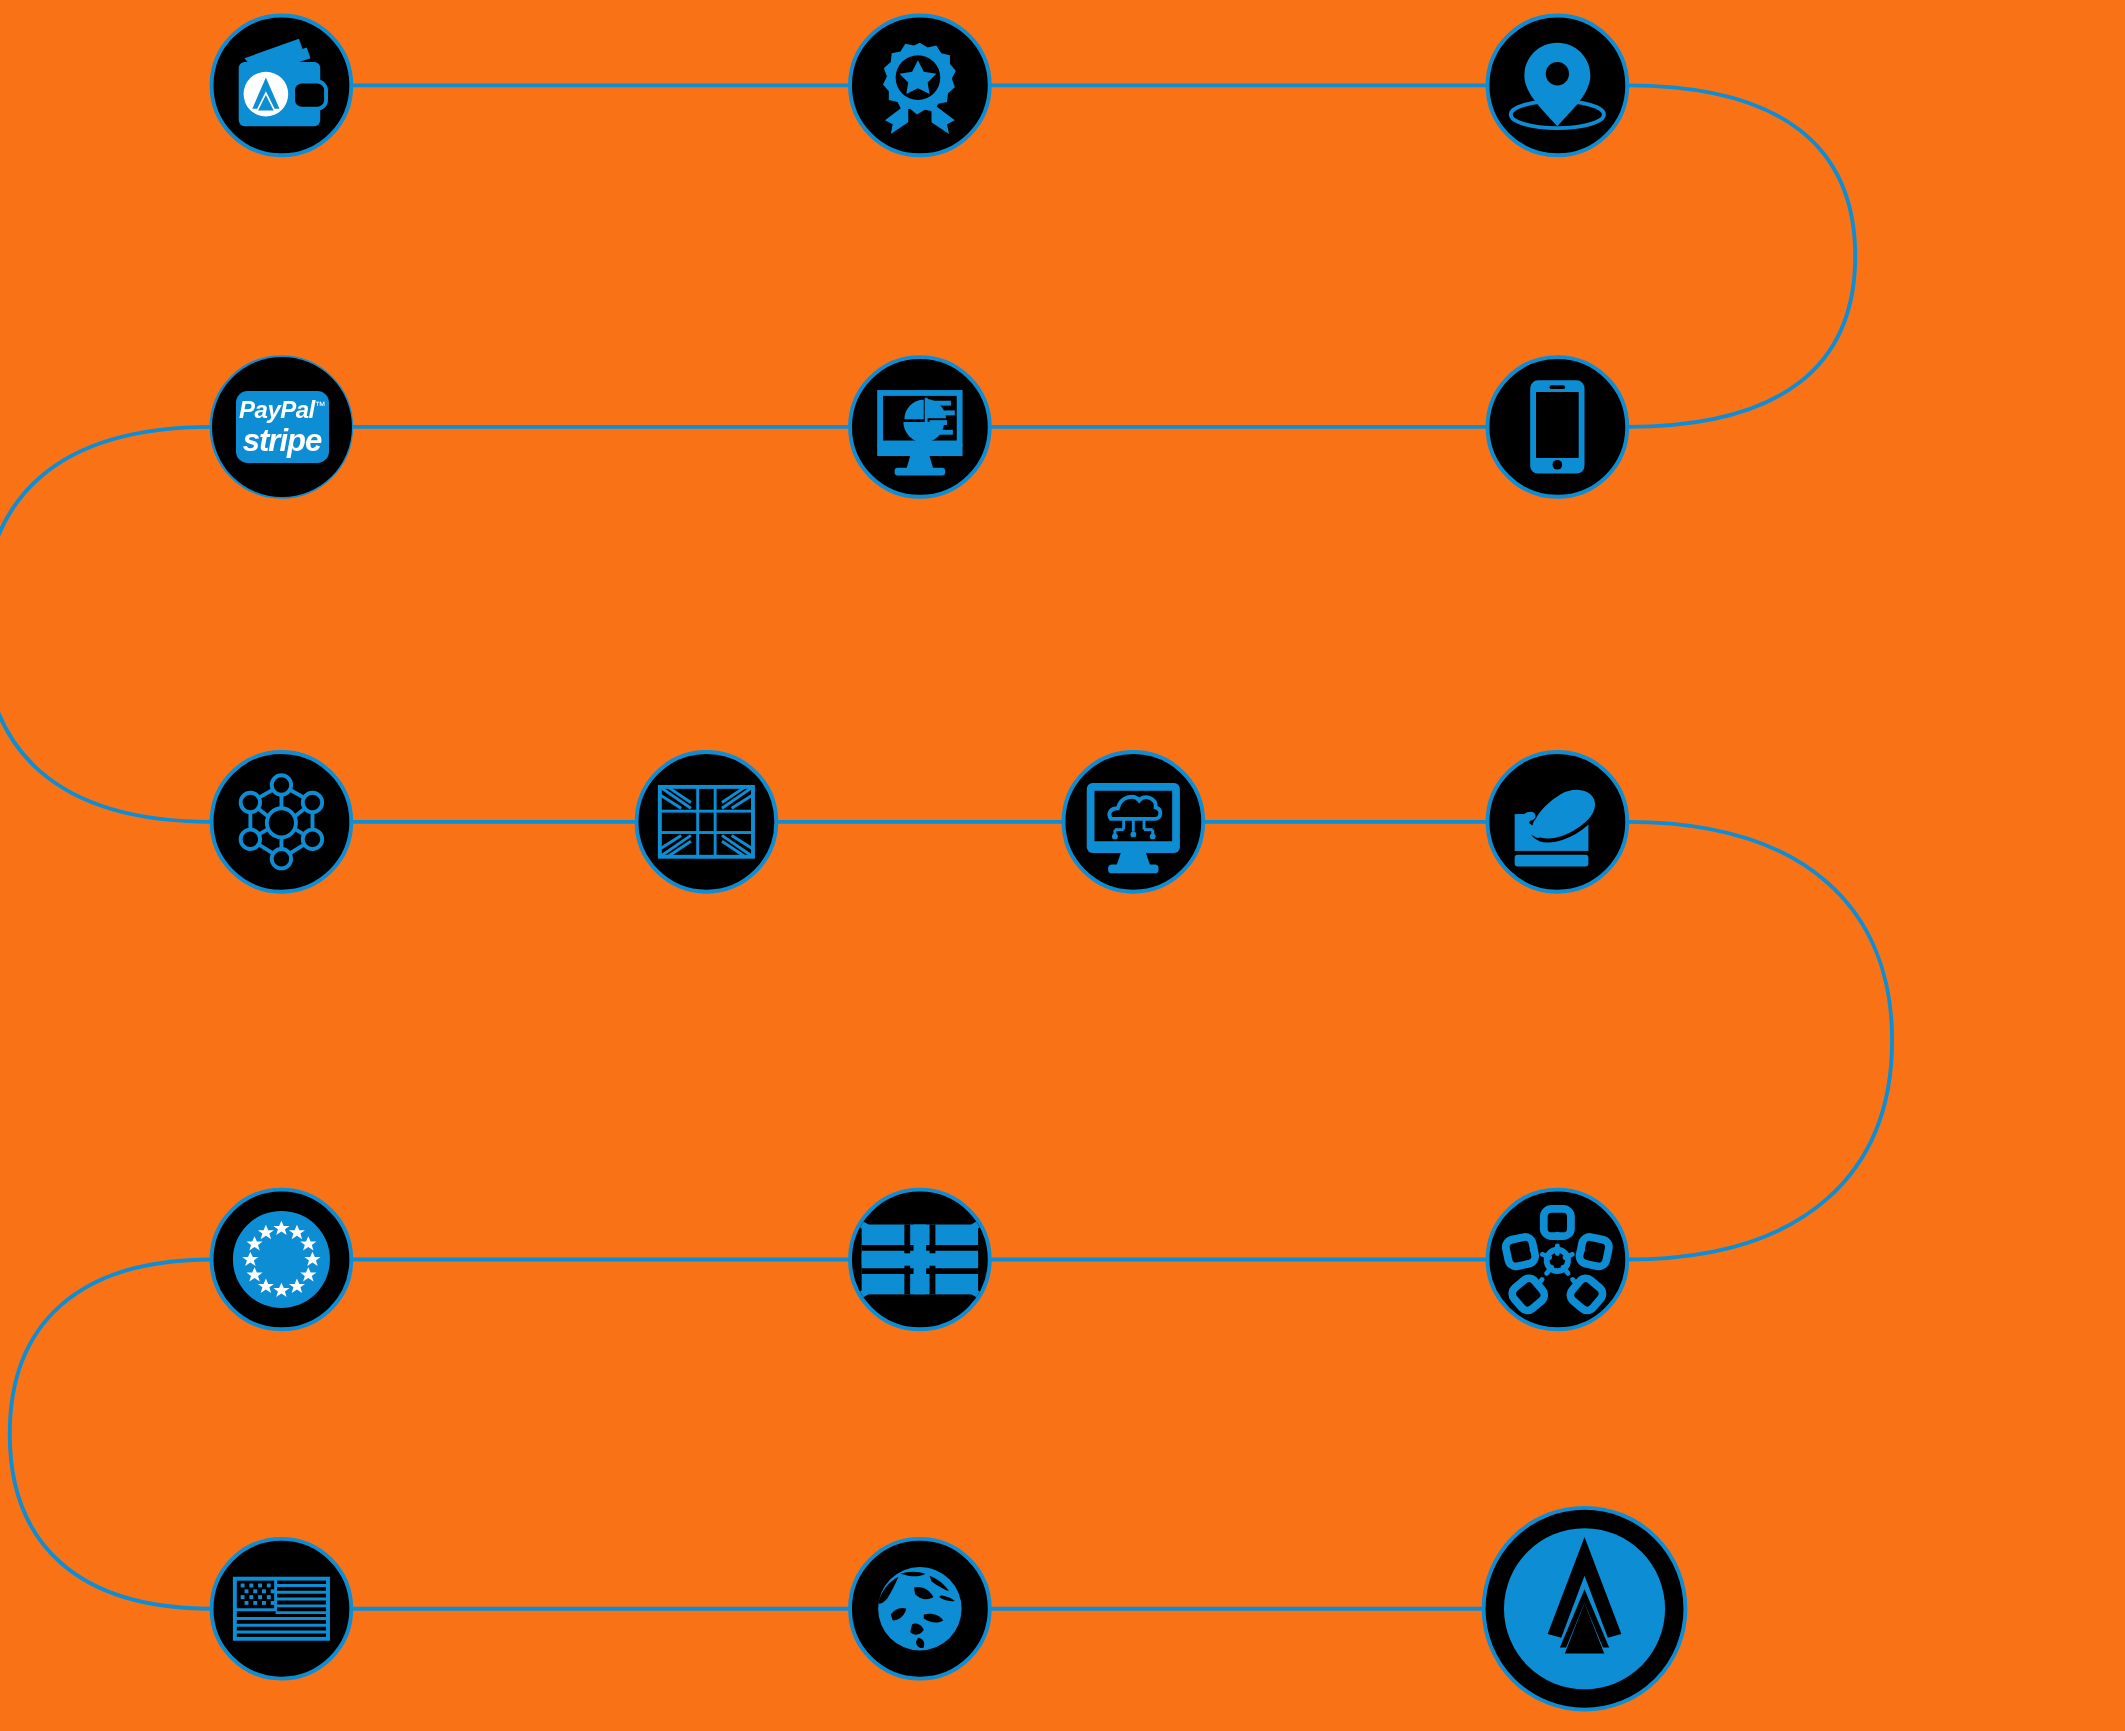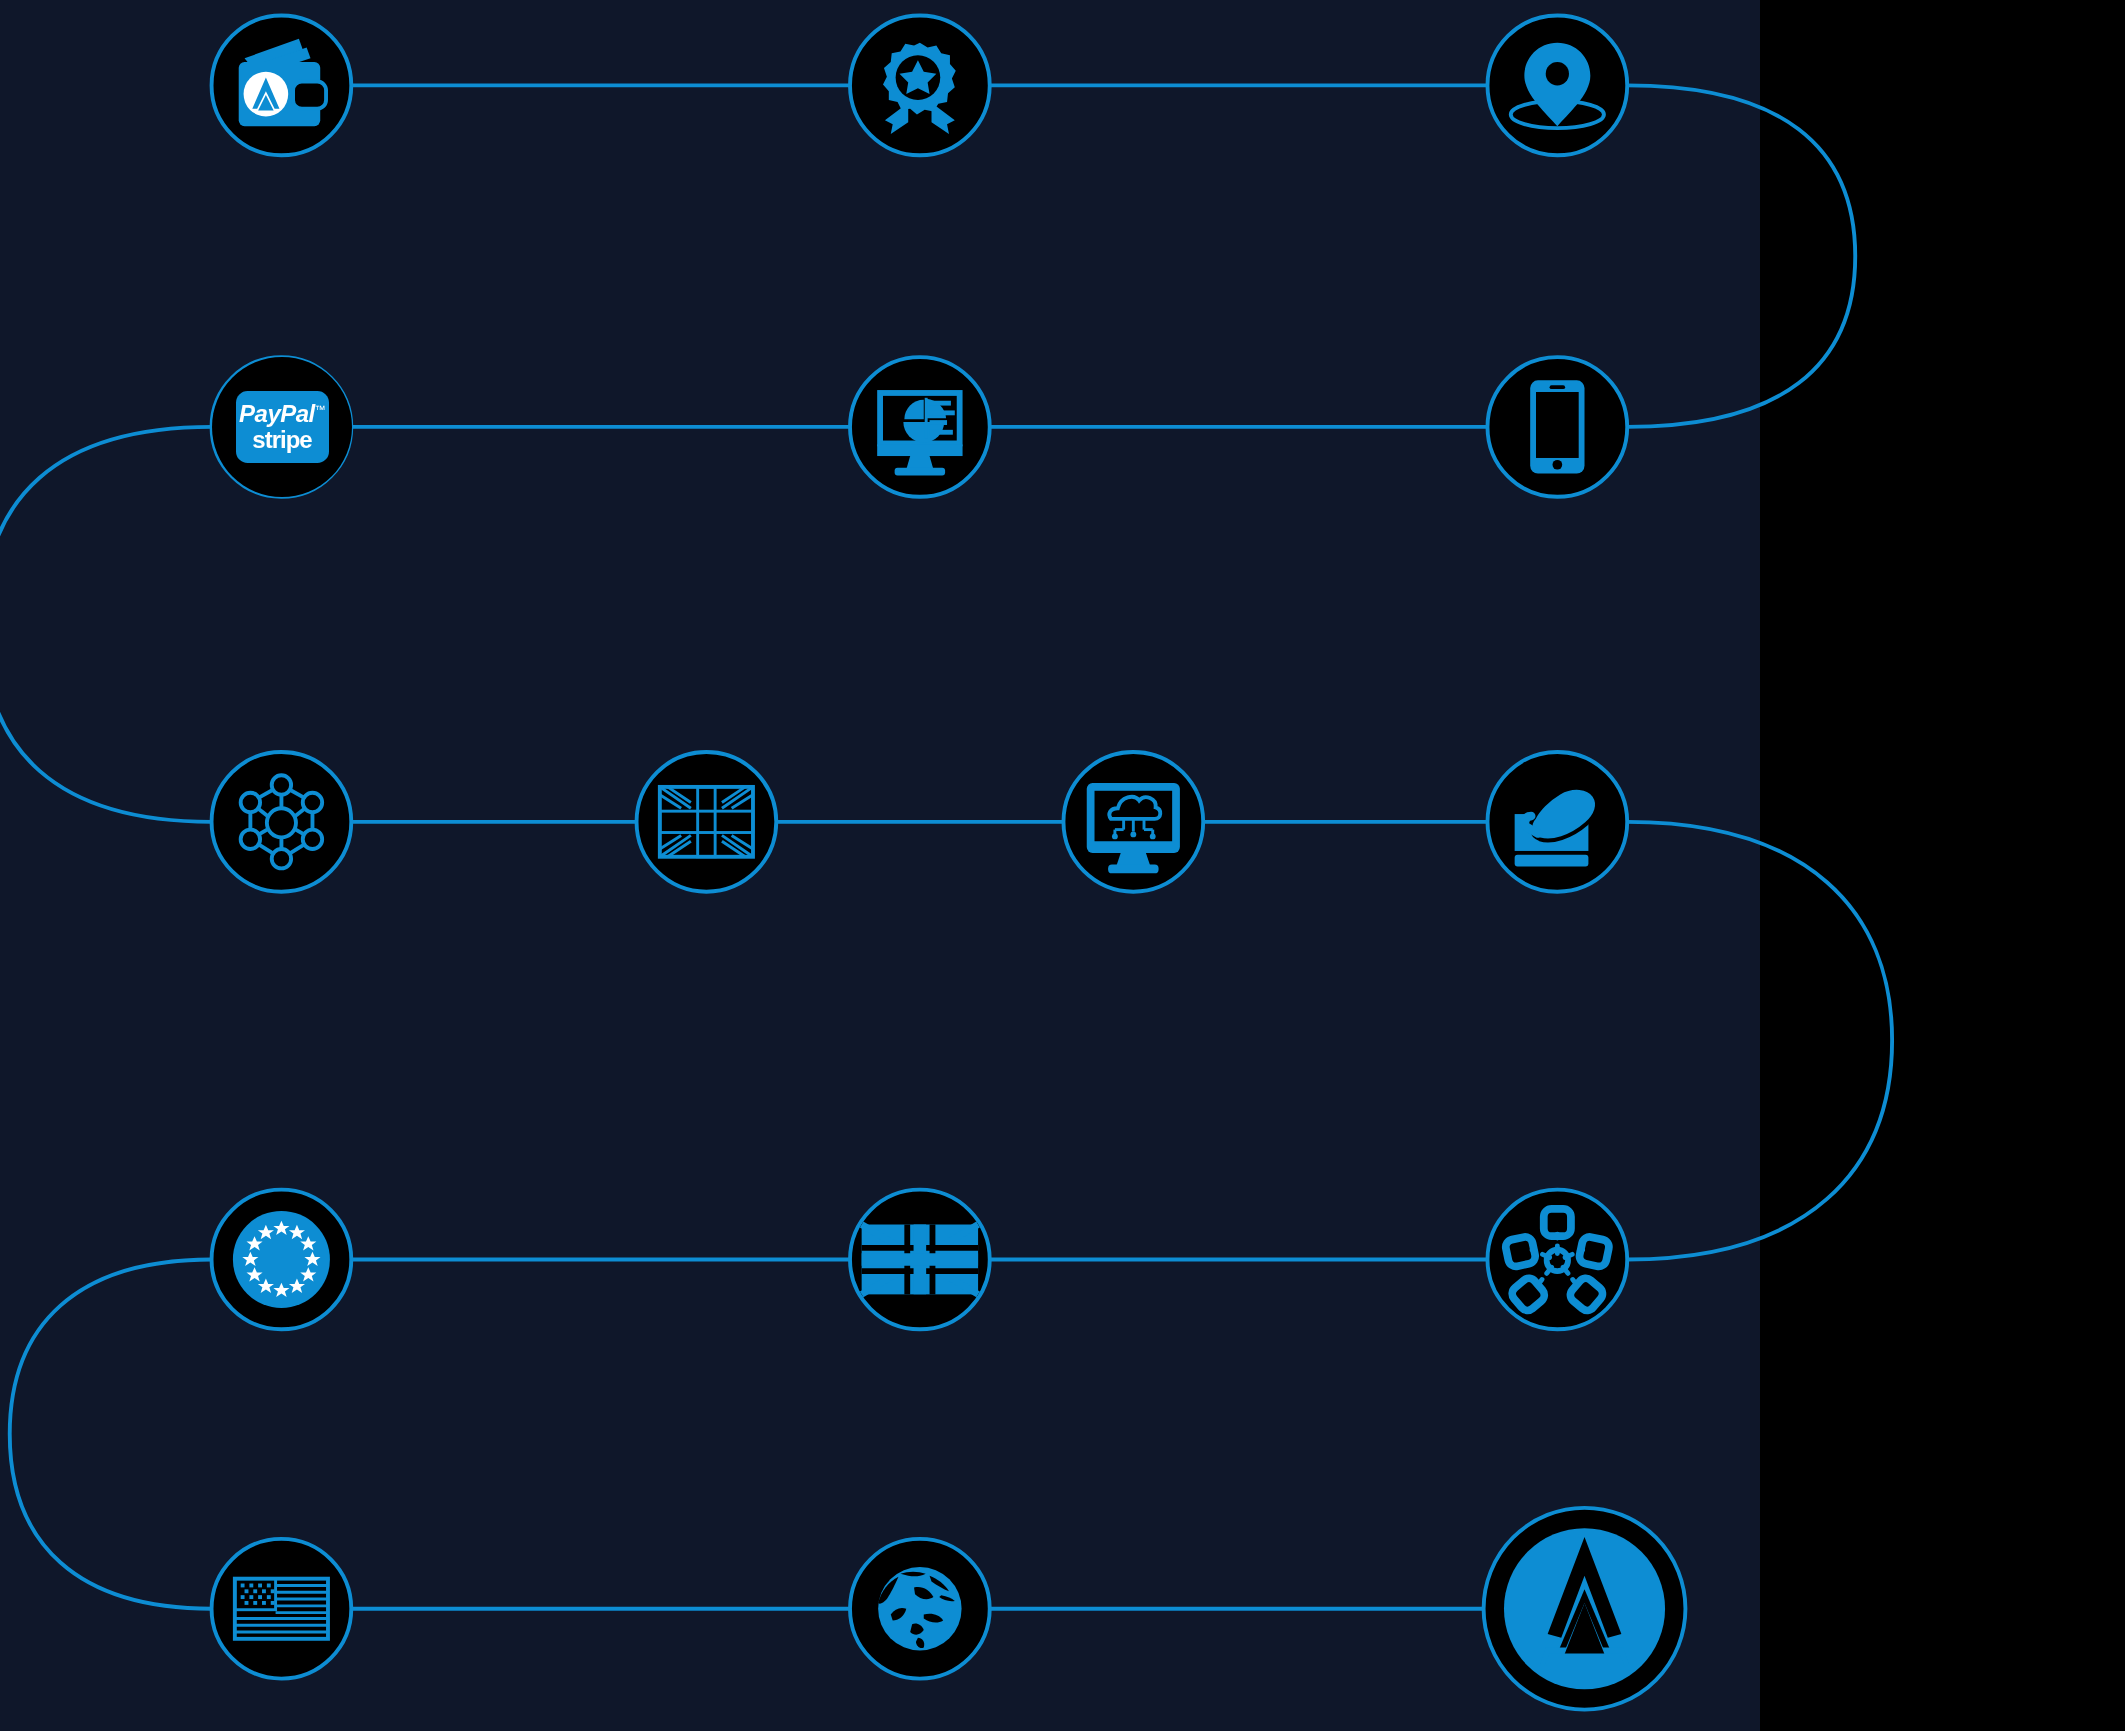--- a/index.html
+++ b/index.html
@@ -1,17 +1,17 @@
 <!DOCTYPE html>
 <html><head>
 <meta charset="utf-8">
 <style>
   html,body{margin:0;padding:0;background:#000;}
   body{width:2125px;height:1731px;overflow:hidden;font-family:"Liberation Sans",sans-serif;}
-  #stage{position:relative;width:1760px;height:1731px;background:#0f172a;}
+  #stage{position:relative;width:2125px;height:1731px;background:#f97316;}
   #stage svg.layer{position:absolute;left:0;top:0;width:2125px;height:1731px;}
   .node{position:absolute;border-radius:50%;box-sizing:border-box;display:flex;align-items:center;justify-content:center;background:#000;}
   .pp-badge{background:#0d8dd3;border-radius:11.6px;display:flex;flex-direction:column;align-items:center;justify-content:center;line-height:1;}
   .pp-top{color:#fff;font-style:italic;font-weight:bold;letter-spacing:-0.5px;}
   .pp-bot{color:#fff;font-weight:bold;letter-spacing:-1px;}
   .pp-tm{font-size:10.7px;vertical-align:super;font-style:normal;font-weight:normal;}
 </style>
 </head>
 <body>
 
@@ -340,18 +340,18 @@
       <path d="M0 -6 L21 48 L-21 48 Z" fill="#000"></path>
       <path d="M-36 46 L36 46 L42 60 L-42 60 Z" fill="#0d8dd3"></path>
     </g>
   </svg>
 
   <div class="node" style="left:212px;top:357px;width:140px;height:140px;">
     <div class="pp-badge" style="width:93px;height:72px;">
       <div class="pp-top" style="font-size:24px;margin-bottom:2.9px;">
         <span>PayPal</span><span class="pp-tm">™</span>
       </div>
-      <div class="pp-bot" style="font-size:24px;">stripe</div>
+      <div class="pp-bot" style="font-size:31px;font-style:italic;">stripe</div>
     </div>
   </div>
 
 </div>
 
 
 </body></html>

